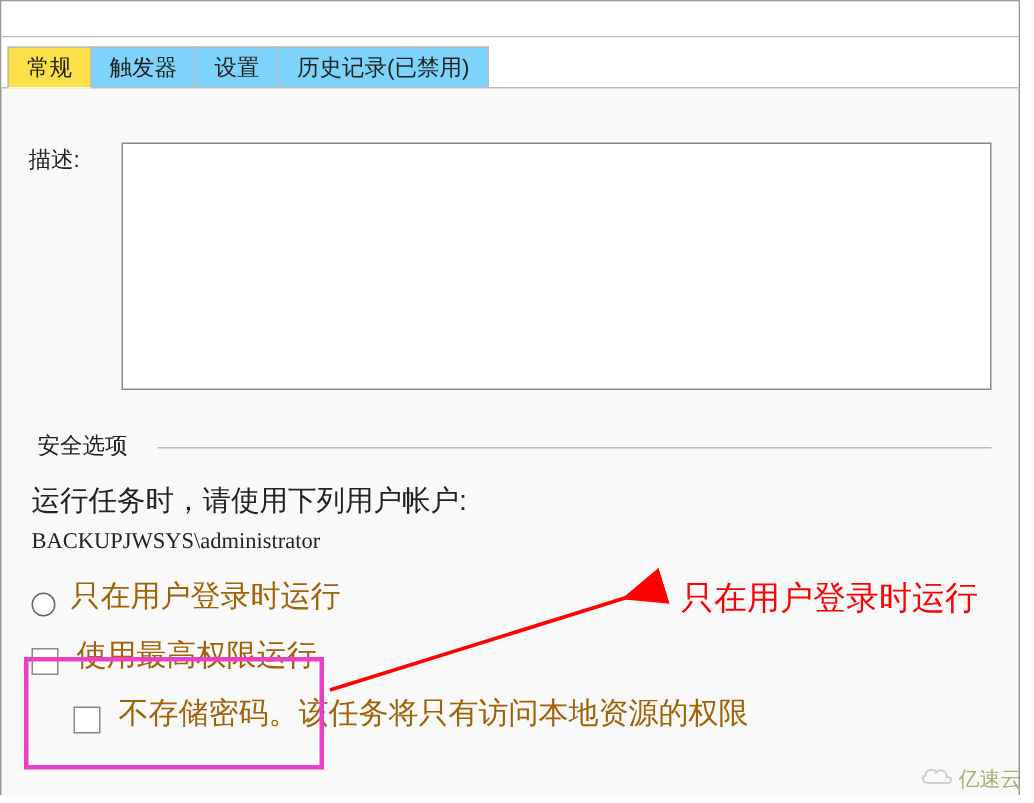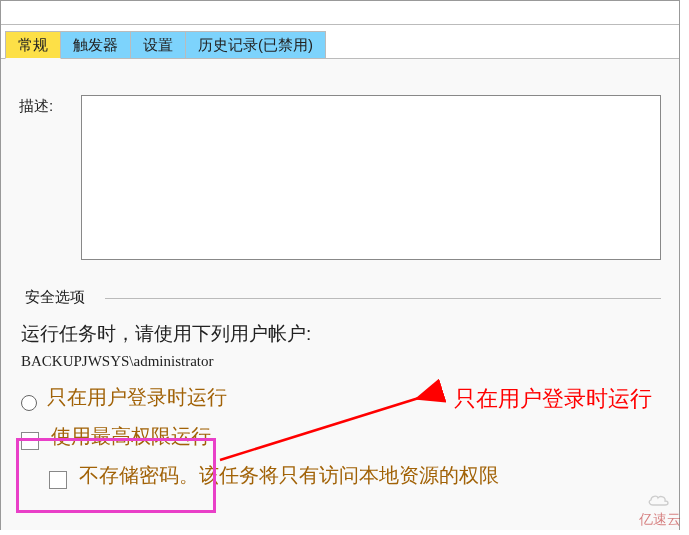--- a/index.html
+++ b/index.html
@@ -175,23 +175,22 @@
     position: absolute;
     pointer-events: none;
   }
   .watermark {
     position: absolute;
     right: 8px;
     bottom: 6px;
     display: flex;
     align-items: center;
     opacity: 0.55;
-    color: #b91c1c;
+    color: #4d7c0f;
     font-size: 14px;
-    flex-direction: column;
   }
   .watermark .cloud {
     margin-right: 2px;
     font-size: 16px;
   }
 </style>
 </head>
 <body>
 
 <div class="outer-frame">

